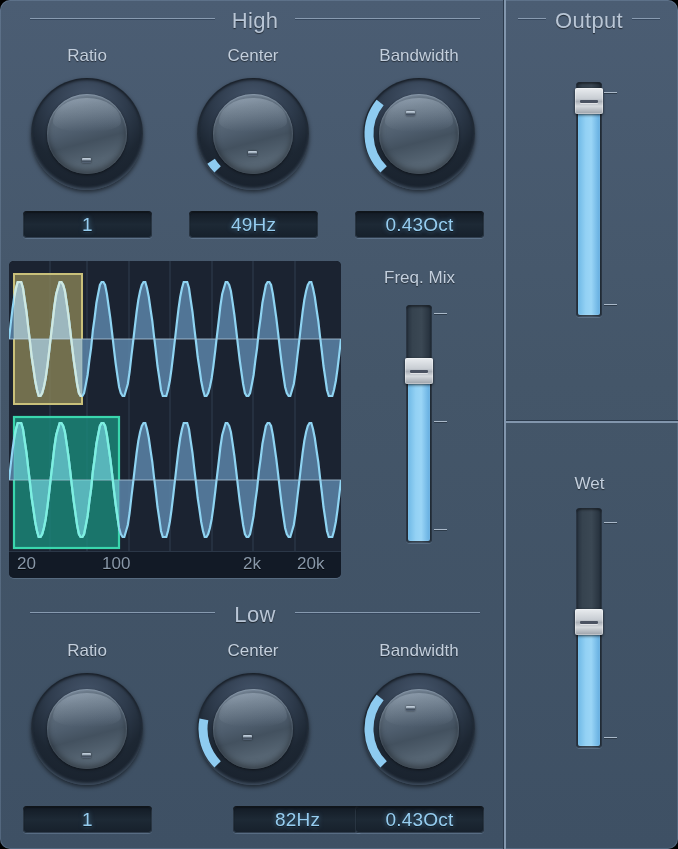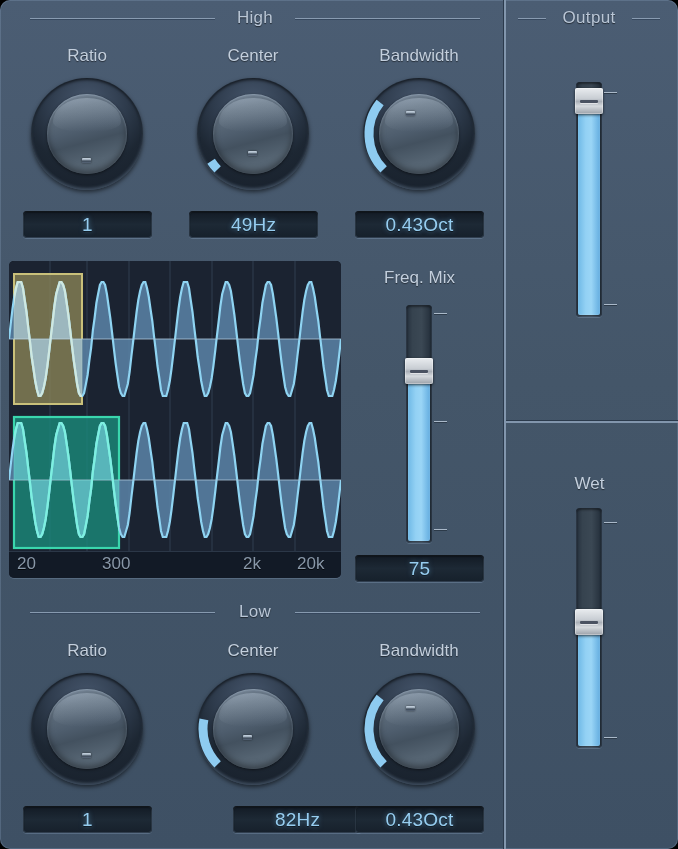--- a/index.html
+++ b/index.html
@@ -11,21 +11,21 @@
   #plugin{
     position:relative;width:678px;height:849px;
     background:linear-gradient(180deg,#4a5c72 0%,#42real 0%,#445669 40%,#3f5165 100%);
     background:linear-gradient(180deg,#4b5d73 0%,#445669 45%,#3e5064 100%);
     border-radius:10px;
     box-shadow:inset 0 0 0 1px rgba(140,165,195,0.28);
     overflow:hidden;
   }
   
   .sec-title{
-    position:absolute;font-size:17px;color:#b9c6d6;letter-spacing:.3px;
+    position:absolute;font-size:22px;color:#b9c6d6;letter-spacing:.3px;
     text-align:center;text-shadow:0 1px 1px rgba(0,0,0,.55);
   }
   .knob-label{
     position:absolute;font-size:17px;color:#c3cfdd;text-align:center;
     text-shadow:0 1px 1px rgba(0,0,0,.5);
   }
   .slider-label{
     position:absolute;font-size:17px;color:#c3cfdd;text-align:center;
     text-shadow:0 1px 1px rgba(0,0,0,.5);
   }
@@ -223,38 +223,35 @@
       <g>
         <path id="wBotFill" fill="#5b84a8" fill-opacity="0.85" d="M 0.0 219.0 L 1.7 204.0 L 3.5 189.0 L 5.2 177.0 L 7.0 168.0 L 8.7 162.0 L 10.5 162.0 L 12.2 162.0 L 14.0 168.0 L 15.7 180.0 L 17.5 192.0 L 19.2 207.0 L 21.0 222.0 L 22.7 237.0 L 24.5 249.0 L 26.2 261.0 L 28.0 270.0 L 29.7 276.0 L 31.5 276.0 L 33.2 273.0 L 34.9 267.0 L 36.7 258.0 L 38.4 246.0 L 40.2 231.0 L 41.9 216.0 L 43.7 201.0 L 45.4 186.0 L 47.2 174.0 L 48.9 168.0 L 50.7 162.0 L 52.4 162.0 L 54.2 165.0 L 55.9 171.0 L 57.7 183.0 L 59.4 195.0 L 61.2 210.0 L 62.9 225.0 L 64.7 240.0 L 66.4 252.0 L 68.1 264.0 L 69.9 273.0 L 71.6 276.0 L 73.4 276.0 L 75.1 273.0 L 76.9 264.0 L 78.6 255.0 L 80.4 240.0 L 82.1 228.0 L 83.9 210.0 L 85.6 198.0 L 87.4 183.0 L 89.1 174.0 L 90.9 165.0 L 92.6 162.0 L 94.4 162.0 L 96.1 165.0 L 97.9 174.0 L 99.6 186.0 L 101.3 198.0 L 103.1 213.0 L 104.8 228.0 L 106.6 243.0 L 108.3 255.0 L 110.1 267.0 L 111.8 273.0 L 113.6 276.0 L 115.3 276.0 L 117.1 270.0 L 118.8 264.0 L 120.6 252.0 L 122.3 237.0 L 124.1 222.0 L 125.8 207.0 L 127.6 192.0 L 129.3 180.0 L 131.1 171.0 L 132.8 165.0 L 134.5 162.0 L 136.3 162.0 L 138.0 168.0 L 139.8 177.0 L 141.5 189.0 L 143.3 201.0 L 145.0 216.0 L 146.8 231.0 L 148.5 246.0 L 150.3 258.0 L 152.0 270.0 L 153.8 276.0 L 155.5 276.0 L 157.3 276.0 L 159.0 270.0 L 160.8 261.0 L 162.5 249.0 L 164.3 234.0 L 166.0 219.0 L 167.7 204.0 L 169.5 189.0 L 171.2 177.0 L 173.0 168.0 L 174.7 162.0 L 176.5 162.0 L 178.2 162.0 L 180.0 168.0 L 181.7 180.0 L 183.5 192.0 L 185.2 207.0 L 187.0 222.0 L 188.7 237.0 L 190.5 249.0 L 192.2 261.0 L 194.0 270.0 L 195.7 276.0 L 197.5 276.0 L 199.2 273.0 L 200.9 267.0 L 202.7 258.0 L 204.4 246.0 L 206.2 231.0 L 207.9 216.0 L 209.7 201.0 L 211.4 186.0 L 213.2 174.0 L 214.9 168.0 L 216.7 162.0 L 218.4 162.0 L 220.2 165.0 L 221.9 171.0 L 223.7 183.0 L 225.4 195.0 L 227.2 210.0 L 228.9 225.0 L 230.7 240.0 L 232.4 252.0 L 234.1 264.0 L 235.9 273.0 L 237.6 276.0 L 239.4 276.0 L 241.1 273.0 L 242.9 264.0 L 244.6 255.0 L 246.4 240.0 L 248.1 228.0 L 249.9 210.0 L 251.6 198.0 L 253.4 183.0 L 255.1 174.0 L 256.9 165.0 L 258.6 162.0 L 260.4 162.0 L 262.1 165.0 L 263.9 174.0 L 265.6 186.0 L 267.3 198.0 L 269.1 213.0 L 270.8 228.0 L 272.6 243.0 L 274.3 255.0 L 276.1 267.0 L 277.8 273.0 L 279.6 276.0 L 281.3 276.0 L 283.1 270.0 L 284.8 264.0 L 286.6 252.0 L 288.3 237.0 L 290.1 222.0 L 291.8 207.0 L 293.6 192.0 L 295.3 180.0 L 297.1 171.0 L 298.8 165.0 L 300.5 162.0 L 302.3 162.0 L 304.0 168.0 L 305.8 177.0 L 307.5 189.0 L 309.3 201.0 L 311.0 216.0 L 312.8 231.0 L 314.5 246.0 L 316.3 258.0 L 318.0 270.0 L 319.8 276.0 L 321.5 276.0 L 323.3 276.0 L 325.0 270.0 L 326.8 261.0 L 328.5 249.0 L 330.3 234.0 L 332.0 219.0 L 332 219 L 0 219 Z"></path>
         <path id="wBotLine" fill="none" stroke="#8fd4f2" stroke-width="2.2" d="M 0.0 219.0 L 1.7 204.0 L 3.5 189.0 L 5.2 177.0 L 7.0 168.0 L 8.7 162.0 L 10.5 162.0 L 12.2 162.0 L 14.0 168.0 L 15.7 180.0 L 17.5 192.0 L 19.2 207.0 L 21.0 222.0 L 22.7 237.0 L 24.5 249.0 L 26.2 261.0 L 28.0 270.0 L 29.7 276.0 L 31.5 276.0 L 33.2 273.0 L 34.9 267.0 L 36.7 258.0 L 38.4 246.0 L 40.2 231.0 L 41.9 216.0 L 43.7 201.0 L 45.4 186.0 L 47.2 174.0 L 48.9 168.0 L 50.7 162.0 L 52.4 162.0 L 54.2 165.0 L 55.9 171.0 L 57.7 183.0 L 59.4 195.0 L 61.2 210.0 L 62.9 225.0 L 64.7 240.0 L 66.4 252.0 L 68.1 264.0 L 69.9 273.0 L 71.6 276.0 L 73.4 276.0 L 75.1 273.0 L 76.9 264.0 L 78.6 255.0 L 80.4 240.0 L 82.1 228.0 L 83.9 210.0 L 85.6 198.0 L 87.4 183.0 L 89.1 174.0 L 90.9 165.0 L 92.6 162.0 L 94.4 162.0 L 96.1 165.0 L 97.9 174.0 L 99.6 186.0 L 101.3 198.0 L 103.1 213.0 L 104.8 228.0 L 106.6 243.0 L 108.3 255.0 L 110.1 267.0 L 111.8 273.0 L 113.6 276.0 L 115.3 276.0 L 117.1 270.0 L 118.8 264.0 L 120.6 252.0 L 122.3 237.0 L 124.1 222.0 L 125.8 207.0 L 127.6 192.0 L 129.3 180.0 L 131.1 171.0 L 132.8 165.0 L 134.5 162.0 L 136.3 162.0 L 138.0 168.0 L 139.8 177.0 L 141.5 189.0 L 143.3 201.0 L 145.0 216.0 L 146.8 231.0 L 148.5 246.0 L 150.3 258.0 L 152.0 270.0 L 153.8 276.0 L 155.5 276.0 L 157.3 276.0 L 159.0 270.0 L 160.8 261.0 L 162.5 249.0 L 164.3 234.0 L 166.0 219.0 L 167.7 204.0 L 169.5 189.0 L 171.2 177.0 L 173.0 168.0 L 174.7 162.0 L 176.5 162.0 L 178.2 162.0 L 180.0 168.0 L 181.7 180.0 L 183.5 192.0 L 185.2 207.0 L 187.0 222.0 L 188.7 237.0 L 190.5 249.0 L 192.2 261.0 L 194.0 270.0 L 195.7 276.0 L 197.5 276.0 L 199.2 273.0 L 200.9 267.0 L 202.7 258.0 L 204.4 246.0 L 206.2 231.0 L 207.9 216.0 L 209.7 201.0 L 211.4 186.0 L 213.2 174.0 L 214.9 168.0 L 216.7 162.0 L 218.4 162.0 L 220.2 165.0 L 221.9 171.0 L 223.7 183.0 L 225.4 195.0 L 227.2 210.0 L 228.9 225.0 L 230.7 240.0 L 232.4 252.0 L 234.1 264.0 L 235.9 273.0 L 237.6 276.0 L 239.4 276.0 L 241.1 273.0 L 242.9 264.0 L 244.6 255.0 L 246.4 240.0 L 248.1 228.0 L 249.9 210.0 L 251.6 198.0 L 253.4 183.0 L 255.1 174.0 L 256.9 165.0 L 258.6 162.0 L 260.4 162.0 L 262.1 165.0 L 263.9 174.0 L 265.6 186.0 L 267.3 198.0 L 269.1 213.0 L 270.8 228.0 L 272.6 243.0 L 274.3 255.0 L 276.1 267.0 L 277.8 273.0 L 279.6 276.0 L 281.3 276.0 L 283.1 270.0 L 284.8 264.0 L 286.6 252.0 L 288.3 237.0 L 290.1 222.0 L 291.8 207.0 L 293.6 192.0 L 295.3 180.0 L 297.1 171.0 L 298.8 165.0 L 300.5 162.0 L 302.3 162.0 L 304.0 168.0 L 305.8 177.0 L 307.5 189.0 L 309.3 201.0 L 311.0 216.0 L 312.8 231.0 L 314.5 246.0 L 316.3 258.0 L 318.0 270.0 L 319.8 276.0 L 321.5 276.0 L 323.3 276.0 L 325.0 270.0 L 326.8 261.0 L 328.5 249.0 L 330.3 234.0 L 332.0 219.0"></path>
         <line x1="0" y1="219" x2="332" y2="219" stroke="#a9c4d8" stroke-width="1.4" opacity="0.55"></line>
       <path fill="#5fe0d0" fill-opacity="0.55" d="M 0.0 219.0 L 1.7 204.0 L 3.5 189.0 L 5.2 177.0 L 7.0 168.0 L 8.7 162.0 L 10.5 162.0 L 12.2 162.0 L 14.0 168.0 L 15.7 180.0 L 17.5 192.0 L 19.2 207.0 L 21.0 222.0 L 22.7 237.0 L 24.5 249.0 L 26.2 261.0 L 28.0 270.0 L 29.7 276.0 L 31.5 276.0 L 33.2 273.0 L 34.9 267.0 L 36.7 258.0 L 38.4 246.0 L 40.2 231.0 L 41.9 216.0 L 43.7 201.0 L 45.4 186.0 L 47.2 174.0 L 48.9 168.0 L 50.7 162.0 L 52.4 162.0 L 54.2 165.0 L 55.9 171.0 L 57.7 183.0 L 59.4 195.0 L 61.2 210.0 L 62.9 225.0 L 64.7 240.0 L 66.4 252.0 L 68.1 264.0 L 69.9 273.0 L 71.6 276.0 L 73.4 276.0 L 75.1 273.0 L 76.9 264.0 L 78.6 255.0 L 80.4 240.0 L 82.1 228.0 L 83.9 210.0 L 85.6 198.0 L 87.4 183.0 L 89.1 174.0 L 90.9 165.0 L 92.6 162.0 L 94.4 162.0 L 96.1 165.0 L 97.9 174.0 L 99.6 186.0 L 101.3 198.0 L 103.1 213.0 L 104.8 228.0 L 106.6 243.0 L 108.3 255.0 L 110.1 267.0 L 111.8 273.0 L 113.6 276.0 L 115.3 276.0 L 117.1 270.0 L 118.8 264.0 L 120.6 252.0 L 122.3 237.0 L 124.1 222.0 L 125.8 207.0 L 127.6 192.0 L 129.3 180.0 L 131.1 171.0 L 132.8 165.0 L 134.5 162.0 L 136.3 162.0 L 138.0 168.0 L 139.8 177.0 L 141.5 189.0 L 143.3 201.0 L 145.0 216.0 L 146.8 231.0 L 148.5 246.0 L 150.3 258.0 L 152.0 270.0 L 153.8 276.0 L 155.5 276.0 L 157.3 276.0 L 159.0 270.0 L 160.8 261.0 L 162.5 249.0 L 164.3 234.0 L 166.0 219.0 L 167.7 204.0 L 169.5 189.0 L 171.2 177.0 L 173.0 168.0 L 174.7 162.0 L 176.5 162.0 L 178.2 162.0 L 180.0 168.0 L 181.7 180.0 L 183.5 192.0 L 185.2 207.0 L 187.0 222.0 L 188.7 237.0 L 190.5 249.0 L 192.2 261.0 L 194.0 270.0 L 195.7 276.0 L 197.5 276.0 L 199.2 273.0 L 200.9 267.0 L 202.7 258.0 L 204.4 246.0 L 206.2 231.0 L 207.9 216.0 L 209.7 201.0 L 211.4 186.0 L 213.2 174.0 L 214.9 168.0 L 216.7 162.0 L 218.4 162.0 L 220.2 165.0 L 221.9 171.0 L 223.7 183.0 L 225.4 195.0 L 227.2 210.0 L 228.9 225.0 L 230.7 240.0 L 232.4 252.0 L 234.1 264.0 L 235.9 273.0 L 237.6 276.0 L 239.4 276.0 L 241.1 273.0 L 242.9 264.0 L 244.6 255.0 L 246.4 240.0 L 248.1 228.0 L 249.9 210.0 L 251.6 198.0 L 253.4 183.0 L 255.1 174.0 L 256.9 165.0 L 258.6 162.0 L 260.4 162.0 L 262.1 165.0 L 263.9 174.0 L 265.6 186.0 L 267.3 198.0 L 269.1 213.0 L 270.8 228.0 L 272.6 243.0 L 274.3 255.0 L 276.1 267.0 L 277.8 273.0 L 279.6 276.0 L 281.3 276.0 L 283.1 270.0 L 284.8 264.0 L 286.6 252.0 L 288.3 237.0 L 290.1 222.0 L 291.8 207.0 L 293.6 192.0 L 295.3 180.0 L 297.1 171.0 L 298.8 165.0 L 300.5 162.0 L 302.3 162.0 L 304.0 168.0 L 305.8 177.0 L 307.5 189.0 L 309.3 201.0 L 311.0 216.0 L 312.8 231.0 L 314.5 246.0 L 316.3 258.0 L 318.0 270.0 L 319.8 276.0 L 321.5 276.0 L 323.3 276.0 L 325.0 270.0 L 326.8 261.0 L 328.5 249.0 L 330.3 234.0 L 332.0 219.0 L 332 219 L 0 219 Z" clip-path="url(#clipLo)"></path>
           <path fill="none" stroke="#7df0e0" stroke-width="2.2" d="M 0.0 219.0 L 1.7 204.0 L 3.5 189.0 L 5.2 177.0 L 7.0 168.0 L 8.7 162.0 L 10.5 162.0 L 12.2 162.0 L 14.0 168.0 L 15.7 180.0 L 17.5 192.0 L 19.2 207.0 L 21.0 222.0 L 22.7 237.0 L 24.5 249.0 L 26.2 261.0 L 28.0 270.0 L 29.7 276.0 L 31.5 276.0 L 33.2 273.0 L 34.9 267.0 L 36.7 258.0 L 38.4 246.0 L 40.2 231.0 L 41.9 216.0 L 43.7 201.0 L 45.4 186.0 L 47.2 174.0 L 48.9 168.0 L 50.7 162.0 L 52.4 162.0 L 54.2 165.0 L 55.9 171.0 L 57.7 183.0 L 59.4 195.0 L 61.2 210.0 L 62.9 225.0 L 64.7 240.0 L 66.4 252.0 L 68.1 264.0 L 69.9 273.0 L 71.6 276.0 L 73.4 276.0 L 75.1 273.0 L 76.9 264.0 L 78.6 255.0 L 80.4 240.0 L 82.1 228.0 L 83.9 210.0 L 85.6 198.0 L 87.4 183.0 L 89.1 174.0 L 90.9 165.0 L 92.6 162.0 L 94.4 162.0 L 96.1 165.0 L 97.9 174.0 L 99.6 186.0 L 101.3 198.0 L 103.1 213.0 L 104.8 228.0 L 106.6 243.0 L 108.3 255.0 L 110.1 267.0 L 111.8 273.0 L 113.6 276.0 L 115.3 276.0 L 117.1 270.0 L 118.8 264.0 L 120.6 252.0 L 122.3 237.0 L 124.1 222.0 L 125.8 207.0 L 127.6 192.0 L 129.3 180.0 L 131.1 171.0 L 132.8 165.0 L 134.5 162.0 L 136.3 162.0 L 138.0 168.0 L 139.8 177.0 L 141.5 189.0 L 143.3 201.0 L 145.0 216.0 L 146.8 231.0 L 148.5 246.0 L 150.3 258.0 L 152.0 270.0 L 153.8 276.0 L 155.5 276.0 L 157.3 276.0 L 159.0 270.0 L 160.8 261.0 L 162.5 249.0 L 164.3 234.0 L 166.0 219.0 L 167.7 204.0 L 169.5 189.0 L 171.2 177.0 L 173.0 168.0 L 174.7 162.0 L 176.5 162.0 L 178.2 162.0 L 180.0 168.0 L 181.7 180.0 L 183.5 192.0 L 185.2 207.0 L 187.0 222.0 L 188.7 237.0 L 190.5 249.0 L 192.2 261.0 L 194.0 270.0 L 195.7 276.0 L 197.5 276.0 L 199.2 273.0 L 200.9 267.0 L 202.7 258.0 L 204.4 246.0 L 206.2 231.0 L 207.9 216.0 L 209.7 201.0 L 211.4 186.0 L 213.2 174.0 L 214.9 168.0 L 216.7 162.0 L 218.4 162.0 L 220.2 165.0 L 221.9 171.0 L 223.7 183.0 L 225.4 195.0 L 227.2 210.0 L 228.9 225.0 L 230.7 240.0 L 232.4 252.0 L 234.1 264.0 L 235.9 273.0 L 237.6 276.0 L 239.4 276.0 L 241.1 273.0 L 242.9 264.0 L 244.6 255.0 L 246.4 240.0 L 248.1 228.0 L 249.9 210.0 L 251.6 198.0 L 253.4 183.0 L 255.1 174.0 L 256.9 165.0 L 258.6 162.0 L 260.4 162.0 L 262.1 165.0 L 263.9 174.0 L 265.6 186.0 L 267.3 198.0 L 269.1 213.0 L 270.8 228.0 L 272.6 243.0 L 274.3 255.0 L 276.1 267.0 L 277.8 273.0 L 279.6 276.0 L 281.3 276.0 L 283.1 270.0 L 284.8 264.0 L 286.6 252.0 L 288.3 237.0 L 290.1 222.0 L 291.8 207.0 L 293.6 192.0 L 295.3 180.0 L 297.1 171.0 L 298.8 165.0 L 300.5 162.0 L 302.3 162.0 L 304.0 168.0 L 305.8 177.0 L 307.5 189.0 L 309.3 201.0 L 311.0 216.0 L 312.8 231.0 L 314.5 246.0 L 316.3 258.0 L 318.0 270.0 L 319.8 276.0 L 321.5 276.0 L 323.3 276.0 L 325.0 270.0 L 326.8 261.0 L 328.5 249.0 L 330.3 234.0 L 332.0 219.0" clip-path="url(#clipLo)"></path>
         </g>
     </svg>
     <div class="axis">
       <span style="left:8px;">20</span>
-      <span style="left:93px;">300</span>
+      <span style="left:93px;">100</span>
       <span style="left:200px;margin-left:34px;">2k</span>
       <span style="left:288px;">20k</span>
     </div>
   </div>
 
   <div class="slider-label" style="left:355px;top:268px;width:129px;">Freq. Mix</div>
   <div class="slider" style="left:406px;top:305px;width:26px;height:238px;">
     <div class="track"></div>
     <div class="fill" id="fxFill" style="top: 77px; height: 159px;"></div>
     <div class="handle" id="fxHandle" style="top: 53px;"></div>
   </div>
   <div class="tick" style="left:434px;top:313px;"></div>
   <div class="tick" style="left:434px;top:421px;"></div>
   <div class="tick" style="left:434px;top:529px;"></div>
-  <div class="valbox" style="left:355px;top:555px;width:129px;height:27px;">
-    <span>75</span>
-  </div>
 
   <div class="rule" style="left:30px;top:612px;width:185px;"></div>
   <div class="sec-title" style="left:215px;top:602px;width:80px;">Low</div>
   <div class="rule" style="left:295px;top:612px;width:185px;"></div>
 
   <div class="knob-label" style="left:22px;top:641px;width:130px;">Ratio</div>
   <div class="knob" style="left:31px;top:673px;width:112px;height:112px;">
     <div class="ring"></div>
     <svg class="arcsvg" width="112" height="112">
       <path d="" fill="none" stroke="#8ecbf0" stroke-width="9" stroke-linecap="butt"></path>

